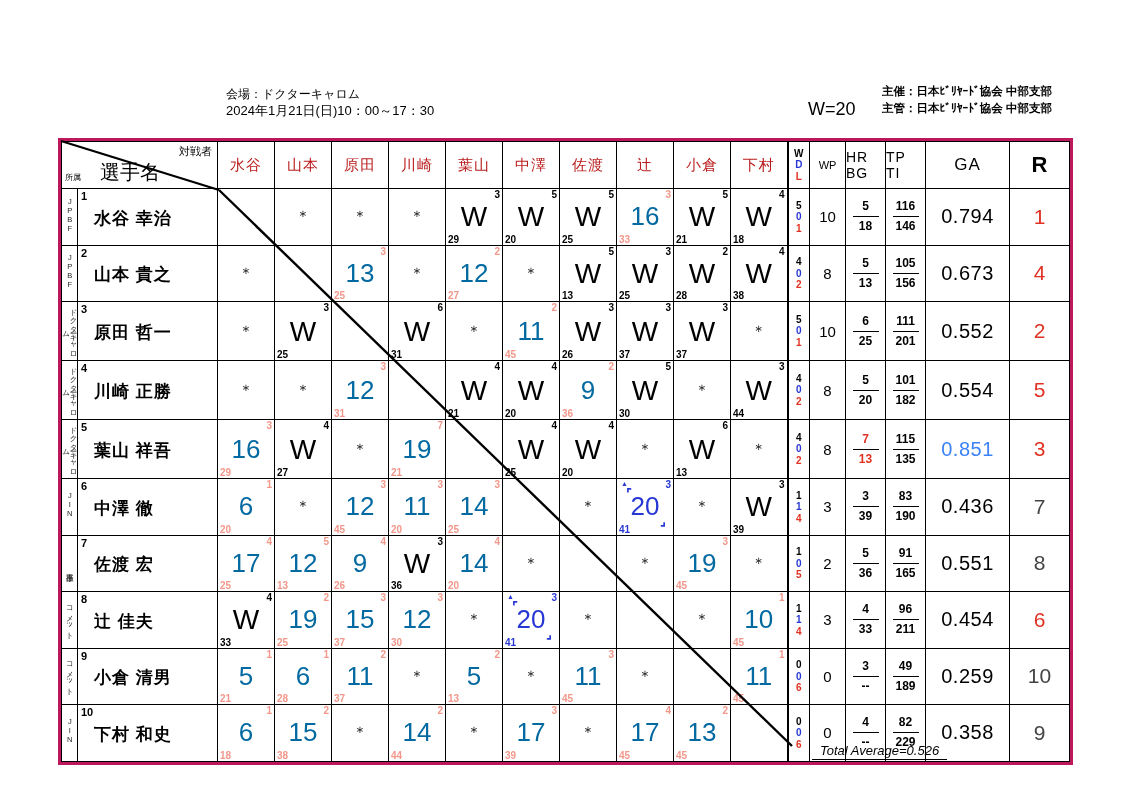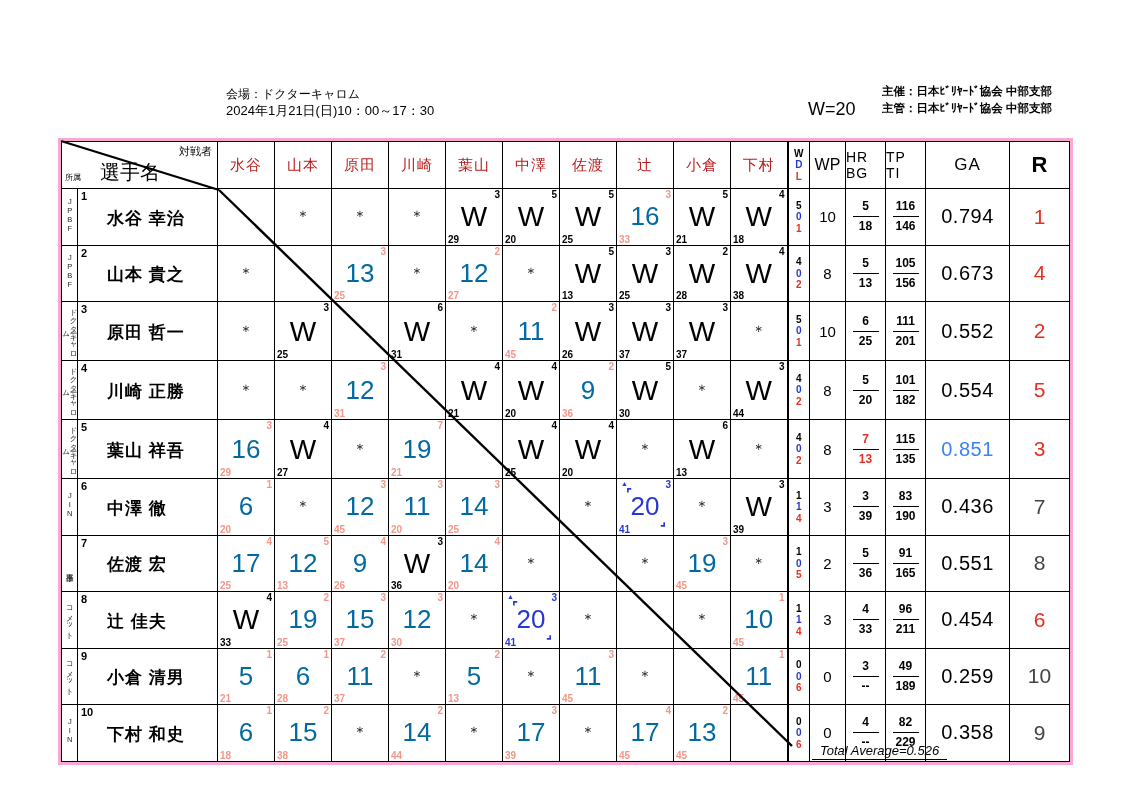--- a/index.html
+++ b/index.html
@@ -8,45 +8,45 @@
   
   .title{position:absolute;left:40px;top:36px;font-size:34px;font-weight:bold;
          letter-spacing:1px;border-bottom:3px solid #000;padding:0 4px 3px 0;line-height:1.1;}
   .venue{position:absolute;left:226px;top:86px;font-size:12px;}
   .dateline{position:absolute;left:226px;top:102px;font-size:13px;}
   .wlabel{position:absolute;left:808px;top:99px;font-size:18px;}
   .org{position:absolute;left:882px;top:83px;font-size:11.5px;font-weight:bold;line-height:17px;white-space:nowrap;}
   .totavg{position:absolute;left:812px;top:743px;font-size:13px;font-style:italic;
           border-bottom:1.5px solid #000;padding:0 8px 1px 8px;}
   
-  .twrap{position:absolute;left:58px;top:138px;border:3px solid #f9a8d4;}
+  .twrap{position:absolute;left:58px;top:138px;border:3px solid #be185d;}
   table{border-collapse:collapse;table-layout:fixed;}
   th,td{border:1px solid #000;padding:0;position:relative;overflow:visible;}
   thead th{height:46px;background:#fff;font-weight:normal;}
   tbody td{height:55.5px;}
   .corner{position:relative;}
   .c-op{position:absolute;top:2px;right:5px;font-size:11px;}
   .c-aff{position:absolute;bottom:5px;left:3px;font-size:8px;}
   .c-name{position:absolute;bottom:2px;left:38px;font-size:20px;margin-top:40px;}
   th.opp{color:#b91c1c;font-size:15px;font-weight:normal;letter-spacing:1px;}
   th.wdlhead,td.wdlcell{border-left:2px solid #000;}
   .wdl-w,.wdl-d,.wdl-l{font-size:10px;font-weight:bold;line-height:11.5px;text-align:center;}
   .wdl-w{color:#000;} .wdl-d{color:#2737d3;} .wdl-l{color:#e03222;}
-  th.wphead{font-size:16px;}
+  th.wphead{font-size:11px;}
   th.frachead div{font-size:14px;line-height:16px;text-align:left;letter-spacing:1px;}
   th.gahead{font-size:17px;letter-spacing:1px;}
   th.rhead{font-size:22px;font-weight:bold;}
   
   td.aff{text-align:center;}
   .afftxt{display:inline-block;writing-mode:vertical-rl;text-orientation:upright;
           font-size:7.5px;line-height:1;letter-spacing:0;max-height:54px;color:#222;}
   td.pname{text-align:left;}
   .rowno{position:absolute;top:1px;left:3px;font-size:11px;font-weight:bold;}
   .nametxt{position:absolute;left:16px;top:50%;transform:translateY(-42%);
-           font-size:17px;font-weight:bold;letter-spacing:1px;white-space:nowrap;margin-left:13px;}
+           font-size:17px;font-weight:bold;letter-spacing:1px;white-space:nowrap;}
   
   td.mcell{text-align:center;vertical-align:middle;}
   .star{font-size:15px;color:#222;}
   .main{font-size:26px;line-height:55px;}
   .run{position:absolute;top:0px;right:2px;font-size:10px;font-weight:bold;}
   .inn{position:absolute;bottom:0px;left:2px;font-size:10px;font-weight:bold;}
   td.win .main,td.win .run,td.win .inn{color:#000;}
   td.win .main{font-size:28px;}
   td.loss .main{color:#0369a1;}
   td.loss .run,td.loss .inn{color:#f2978a;}

